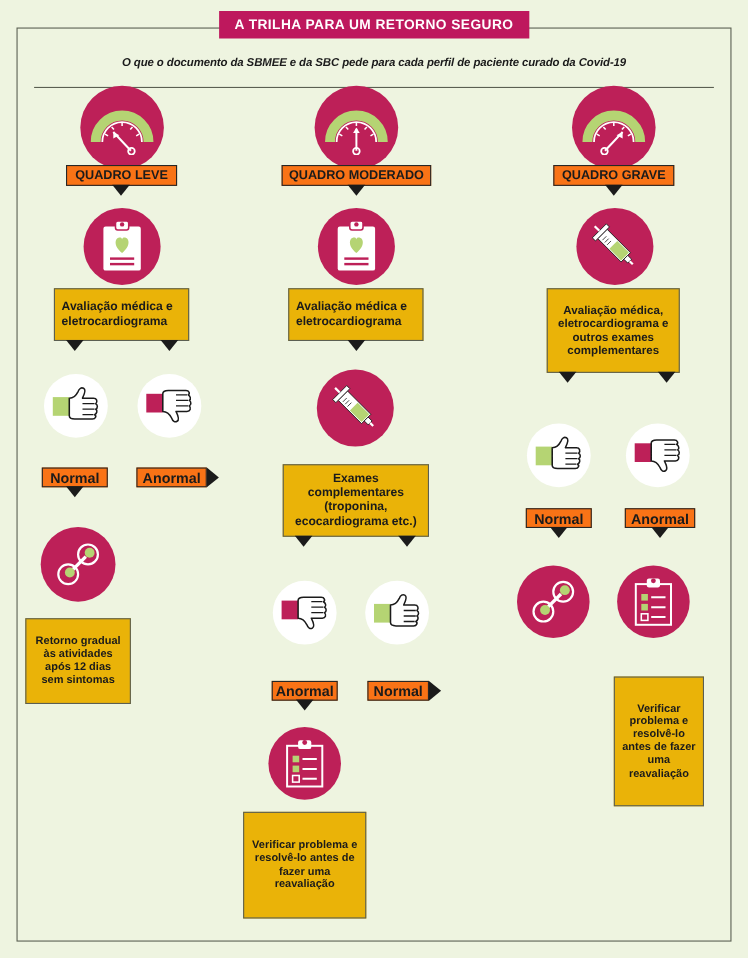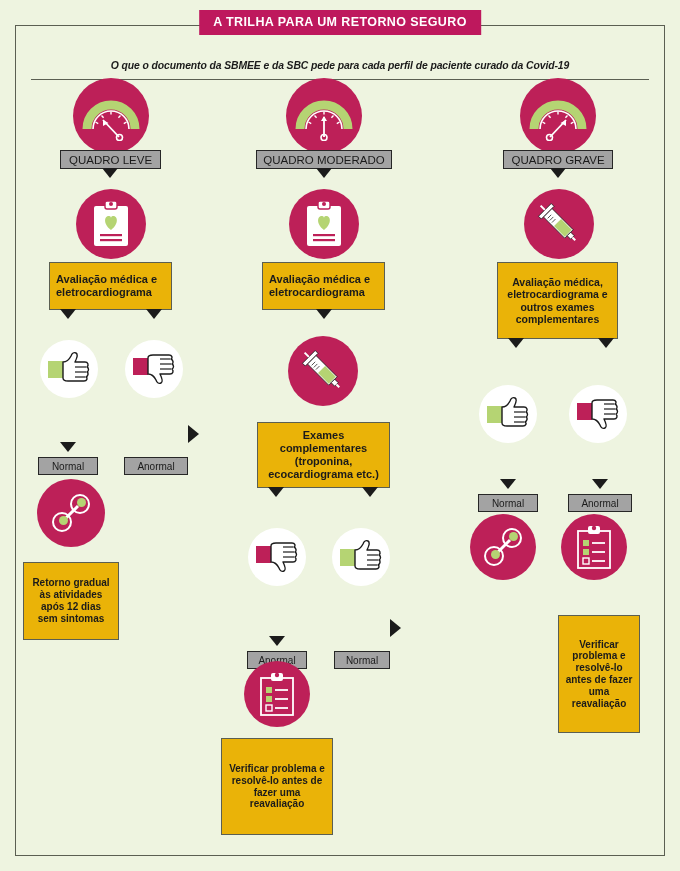--- a/index.html
+++ b/index.html
@@ -24,51 +24,51 @@
     background:#be185d;color:#ffffff;
     font-weight:bold;font-size:12.5px;letter-spacing:.4px;
     padding:5px 14px 6px 14px;
     white-space:nowrap;
     z-index:5;
   }
   .subtitle-bar{
     position:absolute;left:15px;top:26px;right:15px;height:28px;
     border-bottom:1.5px solid #5b5f52;
     box-sizing:border-box;
-    display:flex;align-items:center;justify-content:center;
+    display:flex;justify-content:center;
   }
   .subtitle-bar span{
     font-style:italic;font-weight:bold;font-size:10.4px;
     color:#1b1b1b;letter-spacing:-.1px;
   }
 
   
   .abs{position:absolute;}
 
   
   .circ{
     border-radius:50%;
     display:flex;align-items:center;justify-content:center;
   }
   .circ-crimson{background:#bd2058;}
   .circ-white{background:#ffffff;}
 
   
   .chip{
     position:absolute;
-    background:#a3a3a3;
+    background:#f97316;
     border:1.6px solid #262626;
-    font-weight:normal;
+    font-weight:bold;
     color:#1b1b1b;
     display:flex;align-items:center;justify-content:center;
     box-sizing:border-box;
     white-space:nowrap;
   }
   .chip-head{font-size:11.5px;padding:0 8px;height:19px;}
-  .chip-small{font-size:10px;padding:0 23px;height:18px;margin-top:32px;}
+  .chip-small{font-size:13px;padding:0 23px;height:18px;}
 
   
   .arw-down{
     position:absolute;
     width:0;height:0;
     border-left:8px solid transparent;
     border-right:8px solid transparent;
     border-top:10px solid #1b1b1b;
   }
   .arw-right{

